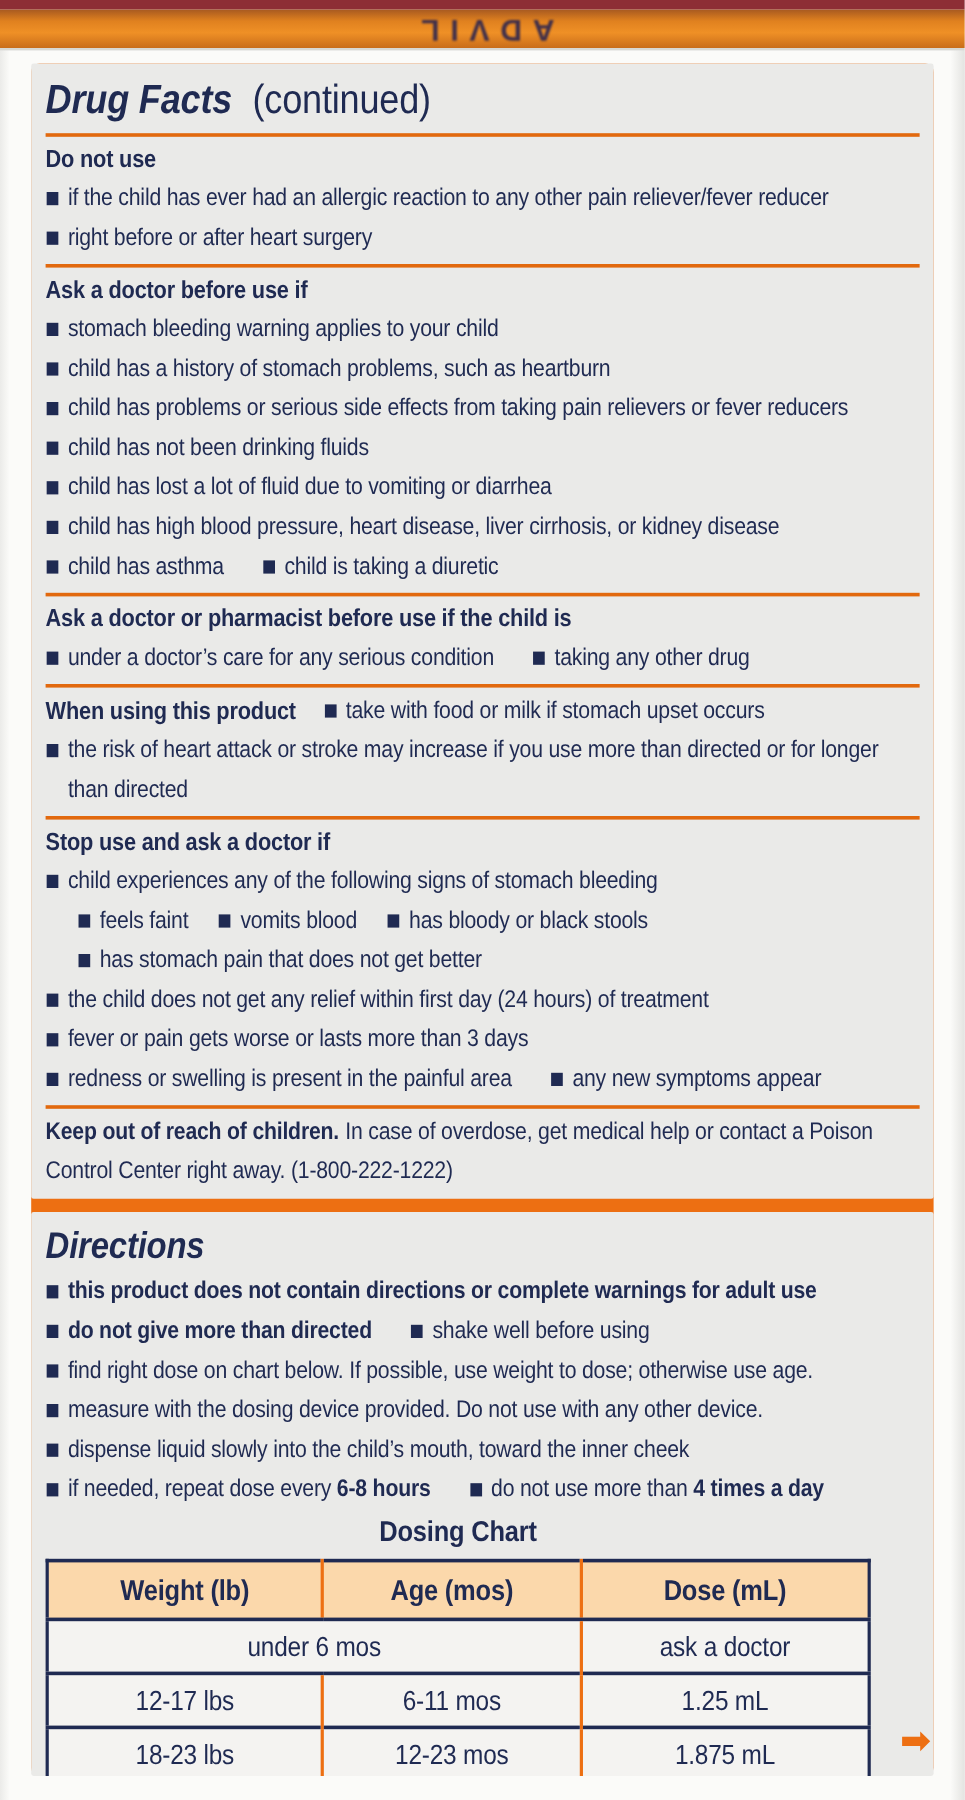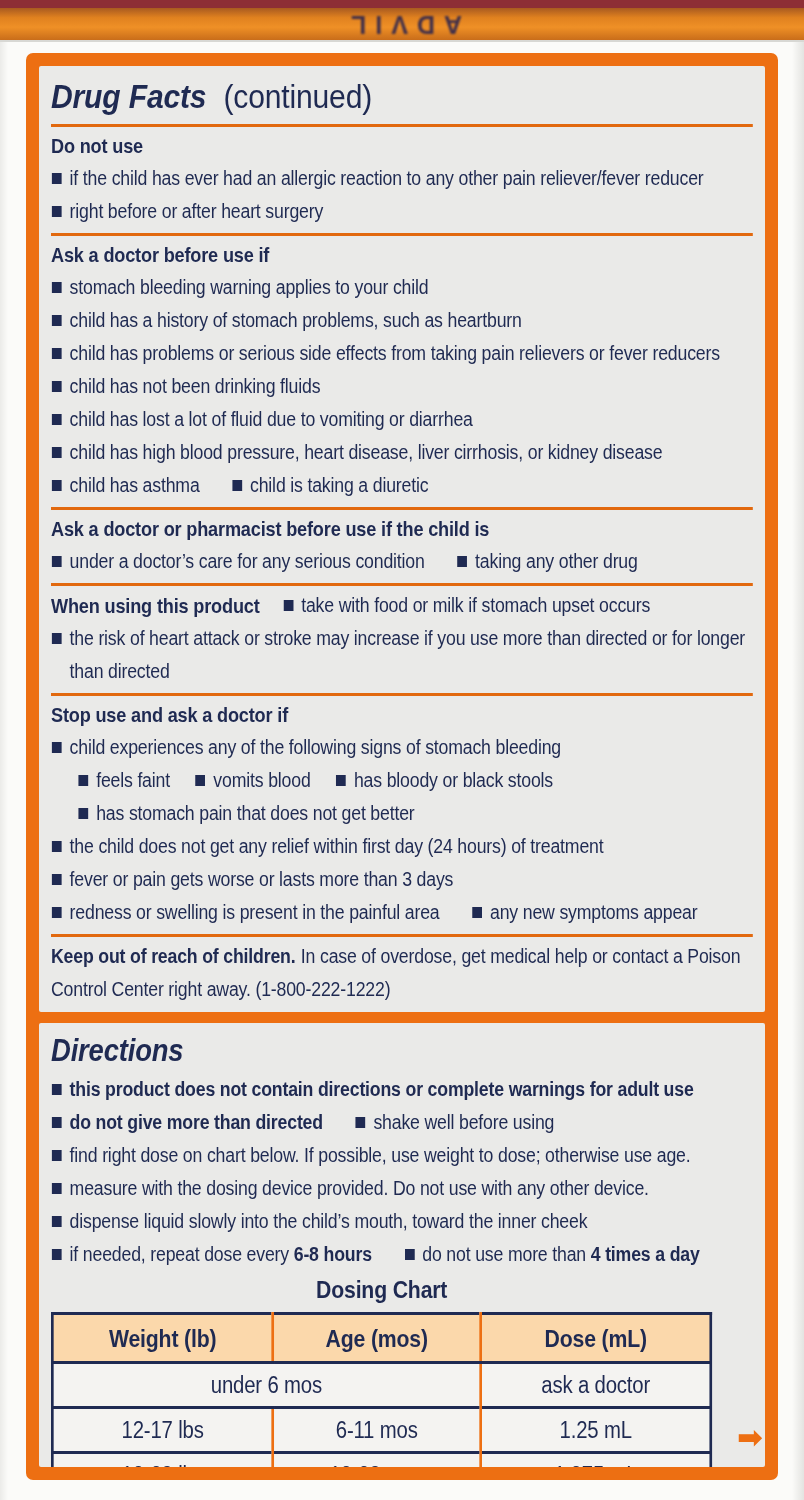--- a/index.html
+++ b/index.html
@@ -20,21 +20,21 @@
     border-bottom:2px solid #d8d8d4;
   }
   .flap-text {
     transform:rotate(180deg);
     font-weight:700; font-size:25px; letter-spacing:9px;
     color:#32284e; filter:blur(1px); opacity:.92;
   }
   
   .frame {
     position:absolute; left:26px; top:53px; width:752px; height:1427px;
-    background:#ed6f12; border-radius:7px; padding:13px;
+    background:#ed6f12; border-radius:7px; 
     display:flex; flex-direction:column; gap:11px;
   }
   .panel { background:#eaeae8; border-radius:2px; padding:4px 12px 6px; overflow:hidden; }
   .panel-warnings { flex:0 0 auto; }
   .panel-directions { flex:1 1 auto; position:relative; }
   .condense {
     width:113%; transform:scaleX(0.885); transform-origin:0 0;
     font-size:20px; line-height:33px; letter-spacing:-0.2px;
   }
   h1 { font-size:34px; line-height:46px; padding-top:3px; font-weight:400; }

